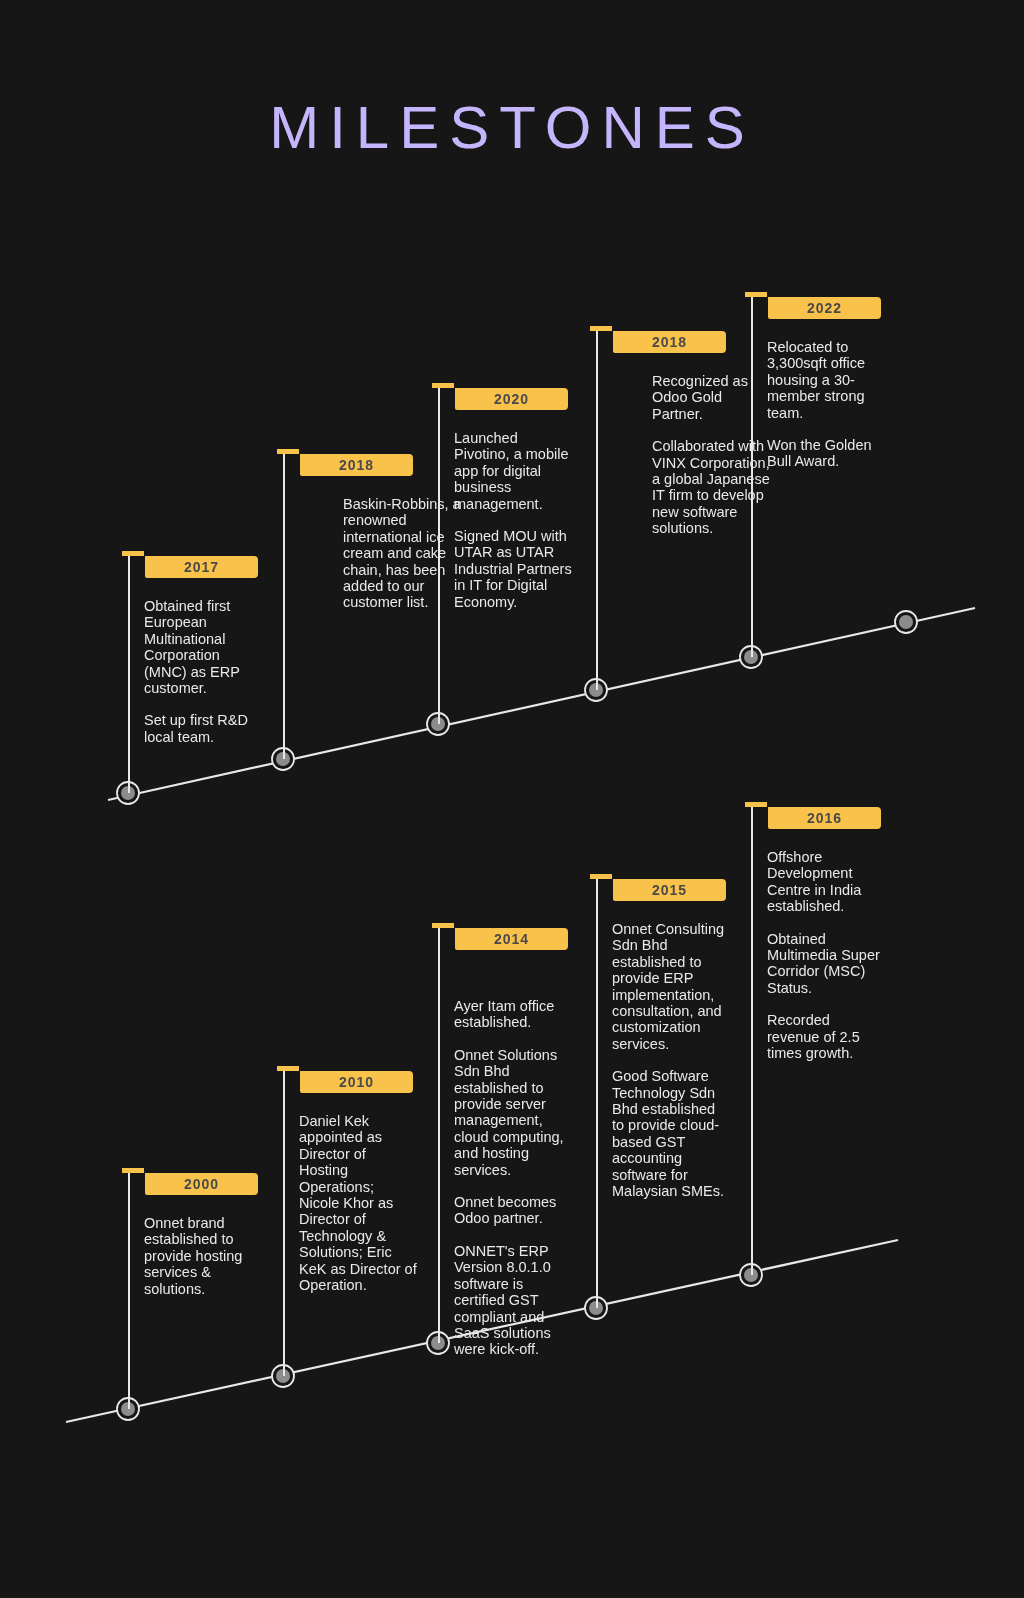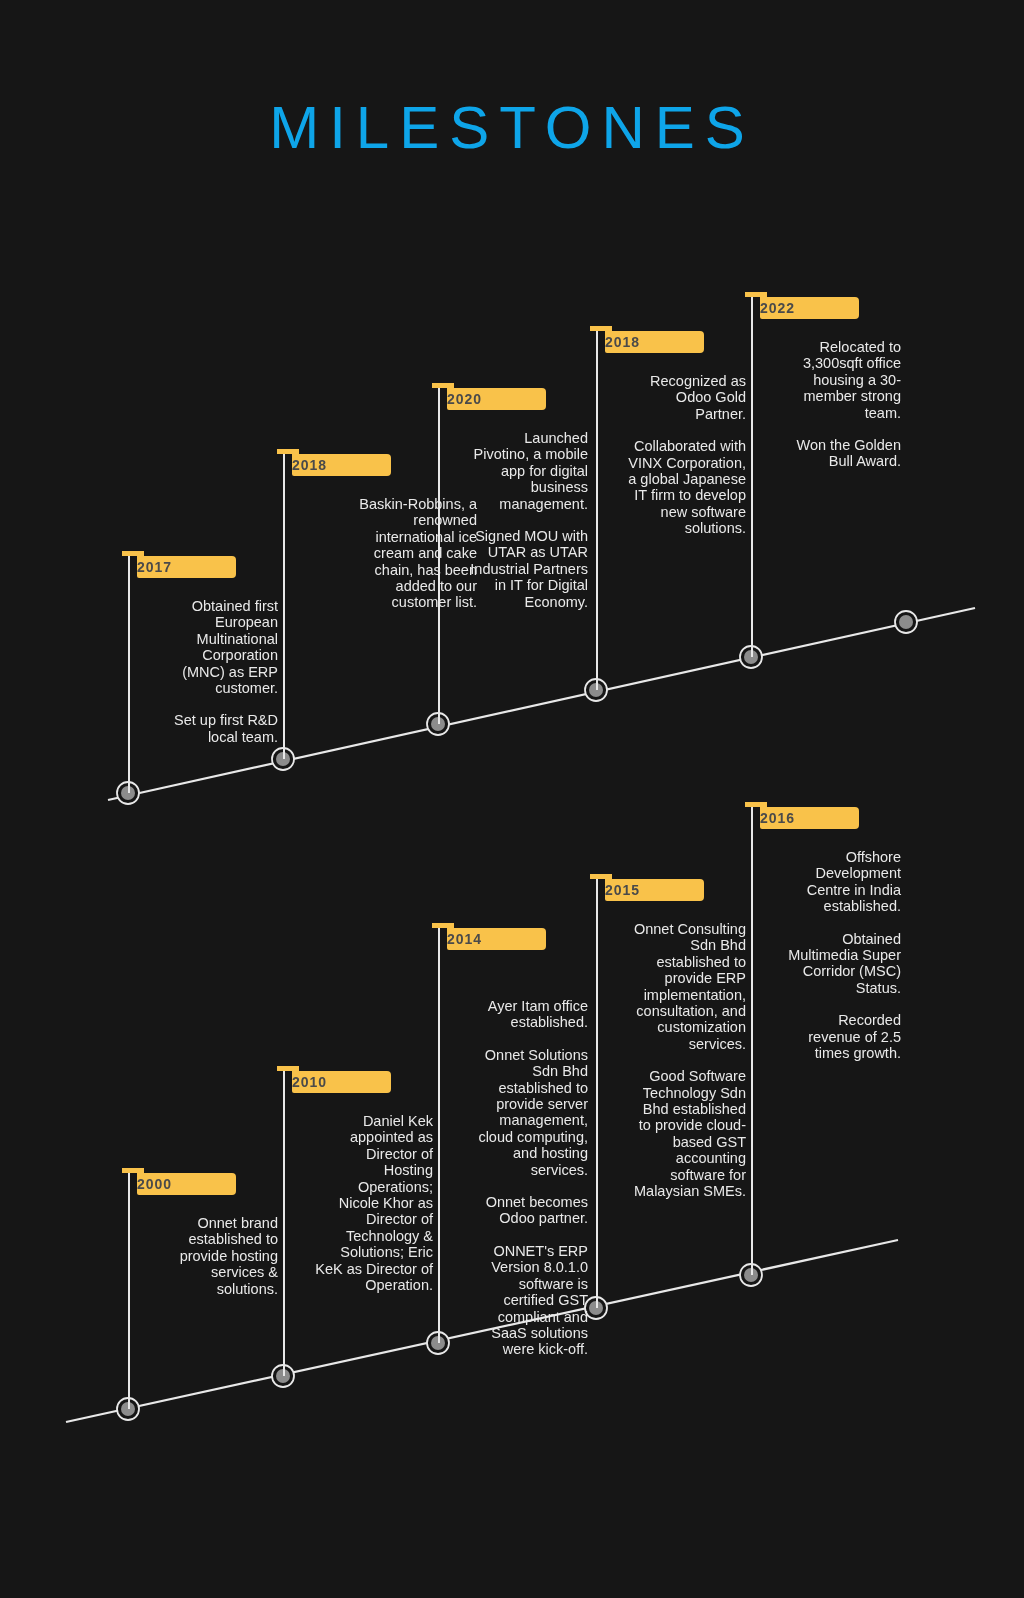--- a/index.html
+++ b/index.html
@@ -7,21 +7,21 @@
     width:1024px;height:1598px;
     background:#161616;
     font-family:"Liberation Sans","DejaVu Sans",sans-serif;
     overflow:hidden;
   }
   #root{position:relative;width:1024px;height:1598px;}
 
   .title{
     position:absolute;left:0;top:98px;width:1024px;
     text-align:center;
-    color:#0ea5e9;
+    color:#c4b5fd;
     font-size:60px;
     font-weight:300;
     letter-spacing:10px;
     line-height:1;
     white-space:nowrap;
   }
 
   .axis-svg{position:absolute;left:0;top:0;width:1024px;height:1598px;pointer-events:none;}
 
   
@@ -32,40 +32,40 @@
     background:#e8e8e8;
     left:0;top:0;
   }
   .badge-wrap{position:absolute;left:-6px;top:0;}
   .badge-tab{
     position:absolute;left:0;top:0;
     width:22px;height:5px;
     background:#f9c24a;
   }
   .badge-body{
-    position:absolute;left:15px;top:5px;
-    width:99px;height:22px;
+    position:absolute;left:23px;top:5px;
+    width:113px;height:22px;
     background:#f9c24a;
     border-top-right-radius:4px;
     border-bottom-right-radius:4px;
     border-bottom-left-radius:2px;
     color:#4a4a4a;
     font-size:14px;
     font-weight:bold;
     letter-spacing:1px;
+    text-align:center;
     line-height:22px;
   }
   .events{
     position:absolute;
-    left:32px;
+    left:16px;
     width:118px;
     color:#e9e9e9;
     font-size:14.5px;
     line-height:16.4px;
-    text-align:right;
   }
   .event{margin:0 0 16px 0;padding:0;}
   .event:last-child{margin-bottom:0;}
 </style>
 </head>
 <body>
 
 <div id="root">
 
   <div class="title">MILESTONES</div>
@@ -151,21 +151,21 @@
           <p class="event">Launched Pivotino, a mobile app for digital business management.</p>
           <p class="event">Signed MOU with UTAR as UTAR Industrial Partners in IT for Digital Economy.</p>
         </div>
       </div>
       <div class="col" style="left: 596px; top: 326px;">
         <div class="stem" style="height: 364px;"></div>
         <div class="badge-wrap">
           <div class="badge-tab"></div>
           <div class="badge-body">2018</div>
         </div>
-        <div class="events" style="top: 47px;">
+        <div class="events" style="top: 47px; margin-left: 40px;">
           <p class="event">Recognized as Odoo Gold Partner.</p>
           <p class="event">Collaborated with VINX Corporation, a global Japanese IT firm to develop new software solutions.</p>
         </div>
       </div>
       <div class="col" style="left: 751px; top: 292px;">
         <div class="stem" style="height: 365px;"></div>
         <div class="badge-wrap">
           <div class="badge-tab"></div>
           <div class="badge-body">2022</div>
         </div>

